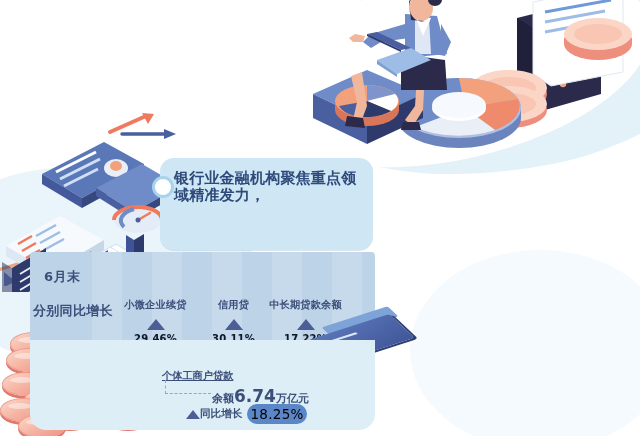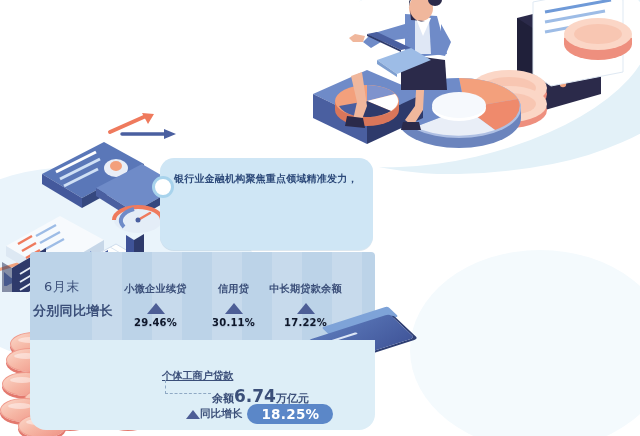--- a/index.html
+++ b/index.html
@@ -33,21 +33,21 @@
   }
 
   
   .bubble{
     position:absolute;left:160px;top:158px;width:213px;height:92px;
     background:#cfe6f5;border-radius:14px;
     box-shadow:0 1px 0 rgba(120,160,190,.25);
   }
   .bubble-text{
     position:absolute;left:174px;top:170px;width:190px;
-    font-size:10px;line-height:17px;color:#2d4a7a;letter-spacing:.2px;
+    font-size:15px;line-height:17px;color:#2d4a7a;letter-spacing:.2px;
     font-weight:600;
   }
   .bubble-dot{
     position:absolute;left:152px;top:176px;width:16px;height:16px;
     border-radius:50%;background:#ffffff;border:3px solid #a8d3ec;
   }
 
   
   .band{
     position:absolute;left:30px;top:252px;width:345px;height:88px;
@@ -56,29 +56,29 @@
   .band-stripe{
     position:absolute;top:0;height:88px;background:rgba(255,255,255,.17);
   }
   .band-lower{
     position:absolute;left:30px;top:340px;width:345px;height:90px;
     background:#ddeef7;border-radius:0 0 16px 16px;
   }
 
   .lbl-month{
     position:absolute;left:44px;top:268px;
-    font-size:13px;font-weight:400;color:#3b4f79;letter-spacing:.5px;margin-top:10px;
+    font-size:13px;font-weight:700;color:#3b4f79;letter-spacing:.5px;
   }
   .lbl-yoy{
     position:absolute;left:33px;top:302px;
     font-size:13px;font-weight:700;color:#3b4f79;letter-spacing:.3px;
   }
 
   .col{position:absolute;top:282px;width:95px;text-align:center;}
-  .col-head{font-size:10.2px;font-weight:700;color:#3b4f79;letter-spacing:.2px;}
+  .col-head{font-size:10.2px;font-weight:700;color:#3b4f79;letter-spacing:.2px;margin-top:16px;}
   .tri{
     width:0;height:0;margin:7px auto 3px auto;
     border-left:9px solid transparent;border-right:9px solid transparent;
     border-bottom:11px solid #4d5e96;
   }
   .col-val{
     font-size:10px;font-weight:700;color:#0f172a;letter-spacing:.2px;
     text-shadow:0 1px 1px rgba(70,100,140,.25);
   }
 
@@ -103,22 +103,22 @@
   .low-row{
     position:absolute;left:186px;top:404px;display:flex;align-items:center;
   }
   .tri-sm{
     width:0;height:0;
     border-left:7px solid transparent;border-right:7px solid transparent;
     border-bottom:9px solid #4d5e96;
   }
   .low-row-lbl{font-size:10.6px;font-weight:700;color:#3b4f79;}
   .pill{
-    background:#5b87c8;border-radius:11px;padding:2px 14px;margin-left:5px;
-    font-size:13.5px;font-weight:700;color:#ffffff;letter-spacing:.3px;
+    background:#5b87c8;border-radius:11px;padding:2px 3px;margin-left:5px;
+    font-size:13.5px;font-weight:400;color:#000000;letter-spacing:.3px;
   }
 
   
   .coin{
     position:absolute;width:46px;height:22px;border-radius:50%;
     background:linear-gradient(150deg,#fbd9cb 0%,#f6b7a5 45%,#ef9184 100%);
     box-shadow:0 3px 0 #e3796e;
     border:1px solid #ef9a8c;
   }
   .coin::after{

